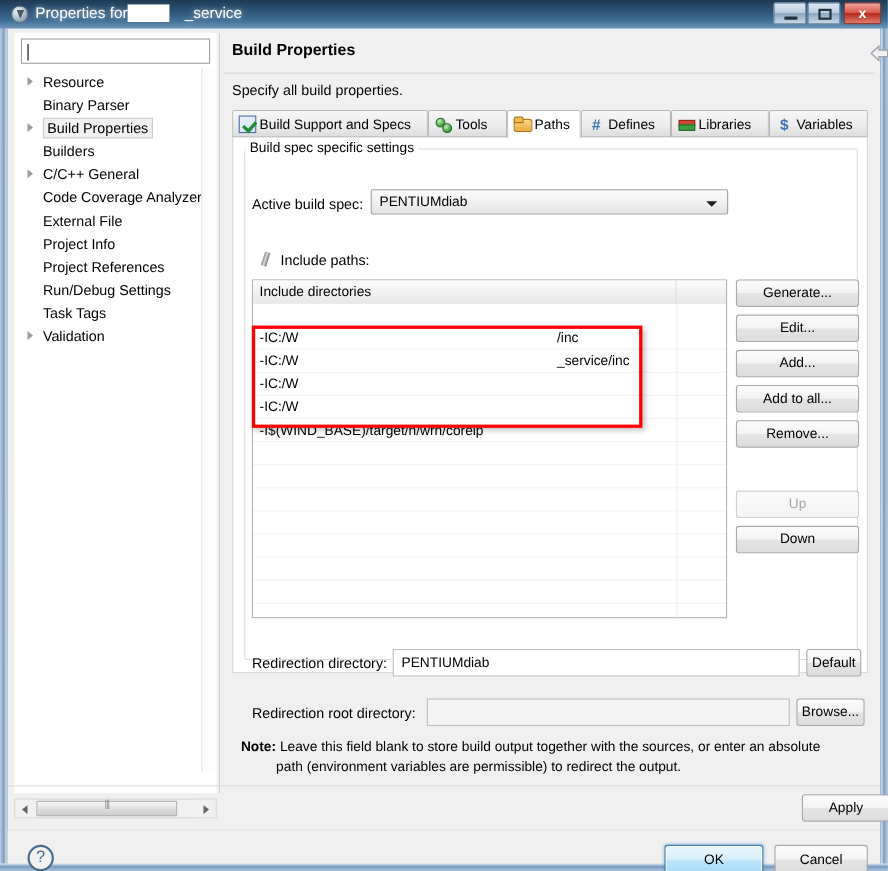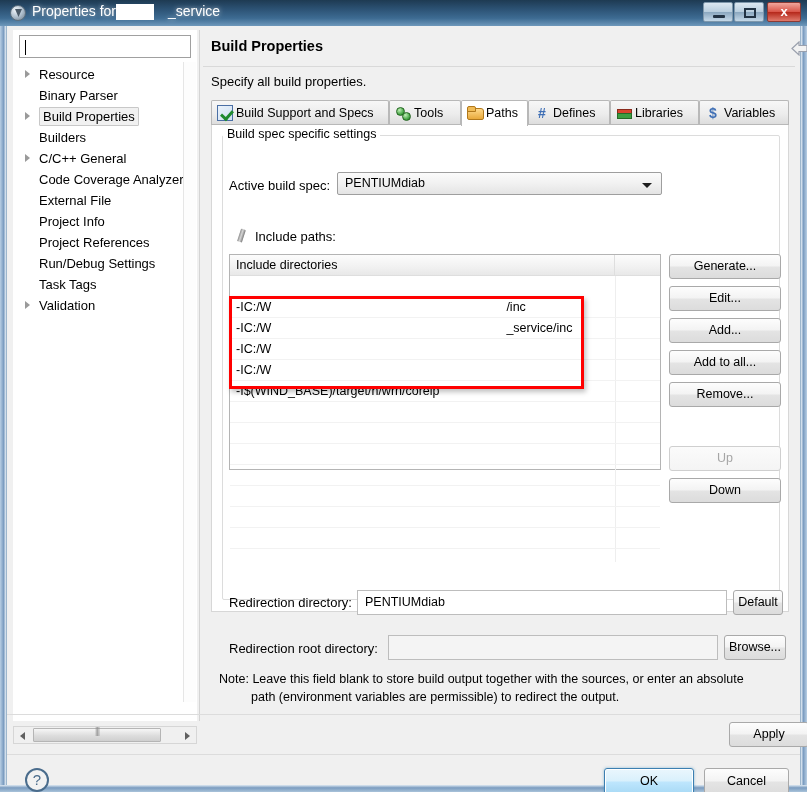--- a/index.html
+++ b/index.html
@@ -254,21 +254,21 @@
     position:absolute; left: 228px; top: 203px; width: 14px; height: 15px;
   }
   #inc-icon::before {
     content:""; position:absolute; left:4px; top:0; width:5px; height:13px;
     background: linear-gradient(90deg,#8c8c8c,#d6d6d6 45%,#7a7a7a);
     transform: rotate(18deg); border-radius: 1px 1px 0 0;
   }
 
   
   #list {
-    position:absolute; left: 222px; top: 228px; width: 432px; height: 216px;
+    position:absolute; left: 222px; top: 228px; width: 432px; height: 308px;
     border: 1px solid #b4b4b4; background: #ffffff;
   }
   #list-header {
     position:absolute; left:0; top:0; width: 430px; height: 21px;
     background: linear-gradient(180deg,#fcfcfc, #f1f1f1 60%, #e8e8e8);
     border-bottom: 1px solid #dedede;
   }
   #list-header .hcell {
     position:absolute; top:0; height: 21px; line-height: 20px;
     font-size: 12.5px; color:#000; padding-left: 6px;
@@ -323,21 +323,21 @@
     position:absolute; left: 717px; top: 609px; width: 62px; height: 25px;
     border: 1px solid #a9a9a9; border-radius: 3px;
     background: linear-gradient(180deg,#fdfdfd 0%, #f3f3f3 48%, #e4e4e4 52%, #dcdcdc 100%);
     font-size: 12.5px; text-align:center; line-height: 23px;
   }
 
   #note {
     position:absolute; left: 212px; top: 644px; width: 578px;
     font-size: 12.5px; color:#000; line-height: 18px;
   }
-  #note b { font-weight: normal; }
+  #note b { font-weight: bold; }
   #note .note-body { display:block; }
   #note-line2 { display:block; padding-left: 32px; }
 
   
   #sep1 { position:absolute; left: 0px; top: 688px; width: 793px; height: 1px; background:#dcdcdc; }
   #sep2 { position:absolute; left: 0px; top: 728px; width: 793px; height: 1px; background:#dcdcdc; }
 
   #btn-restore {
     position:absolute; left: 587px; top: 696px; width: 110px; height: 25px;
     border: 1px solid #d0d0d0; border-radius: 3px;

